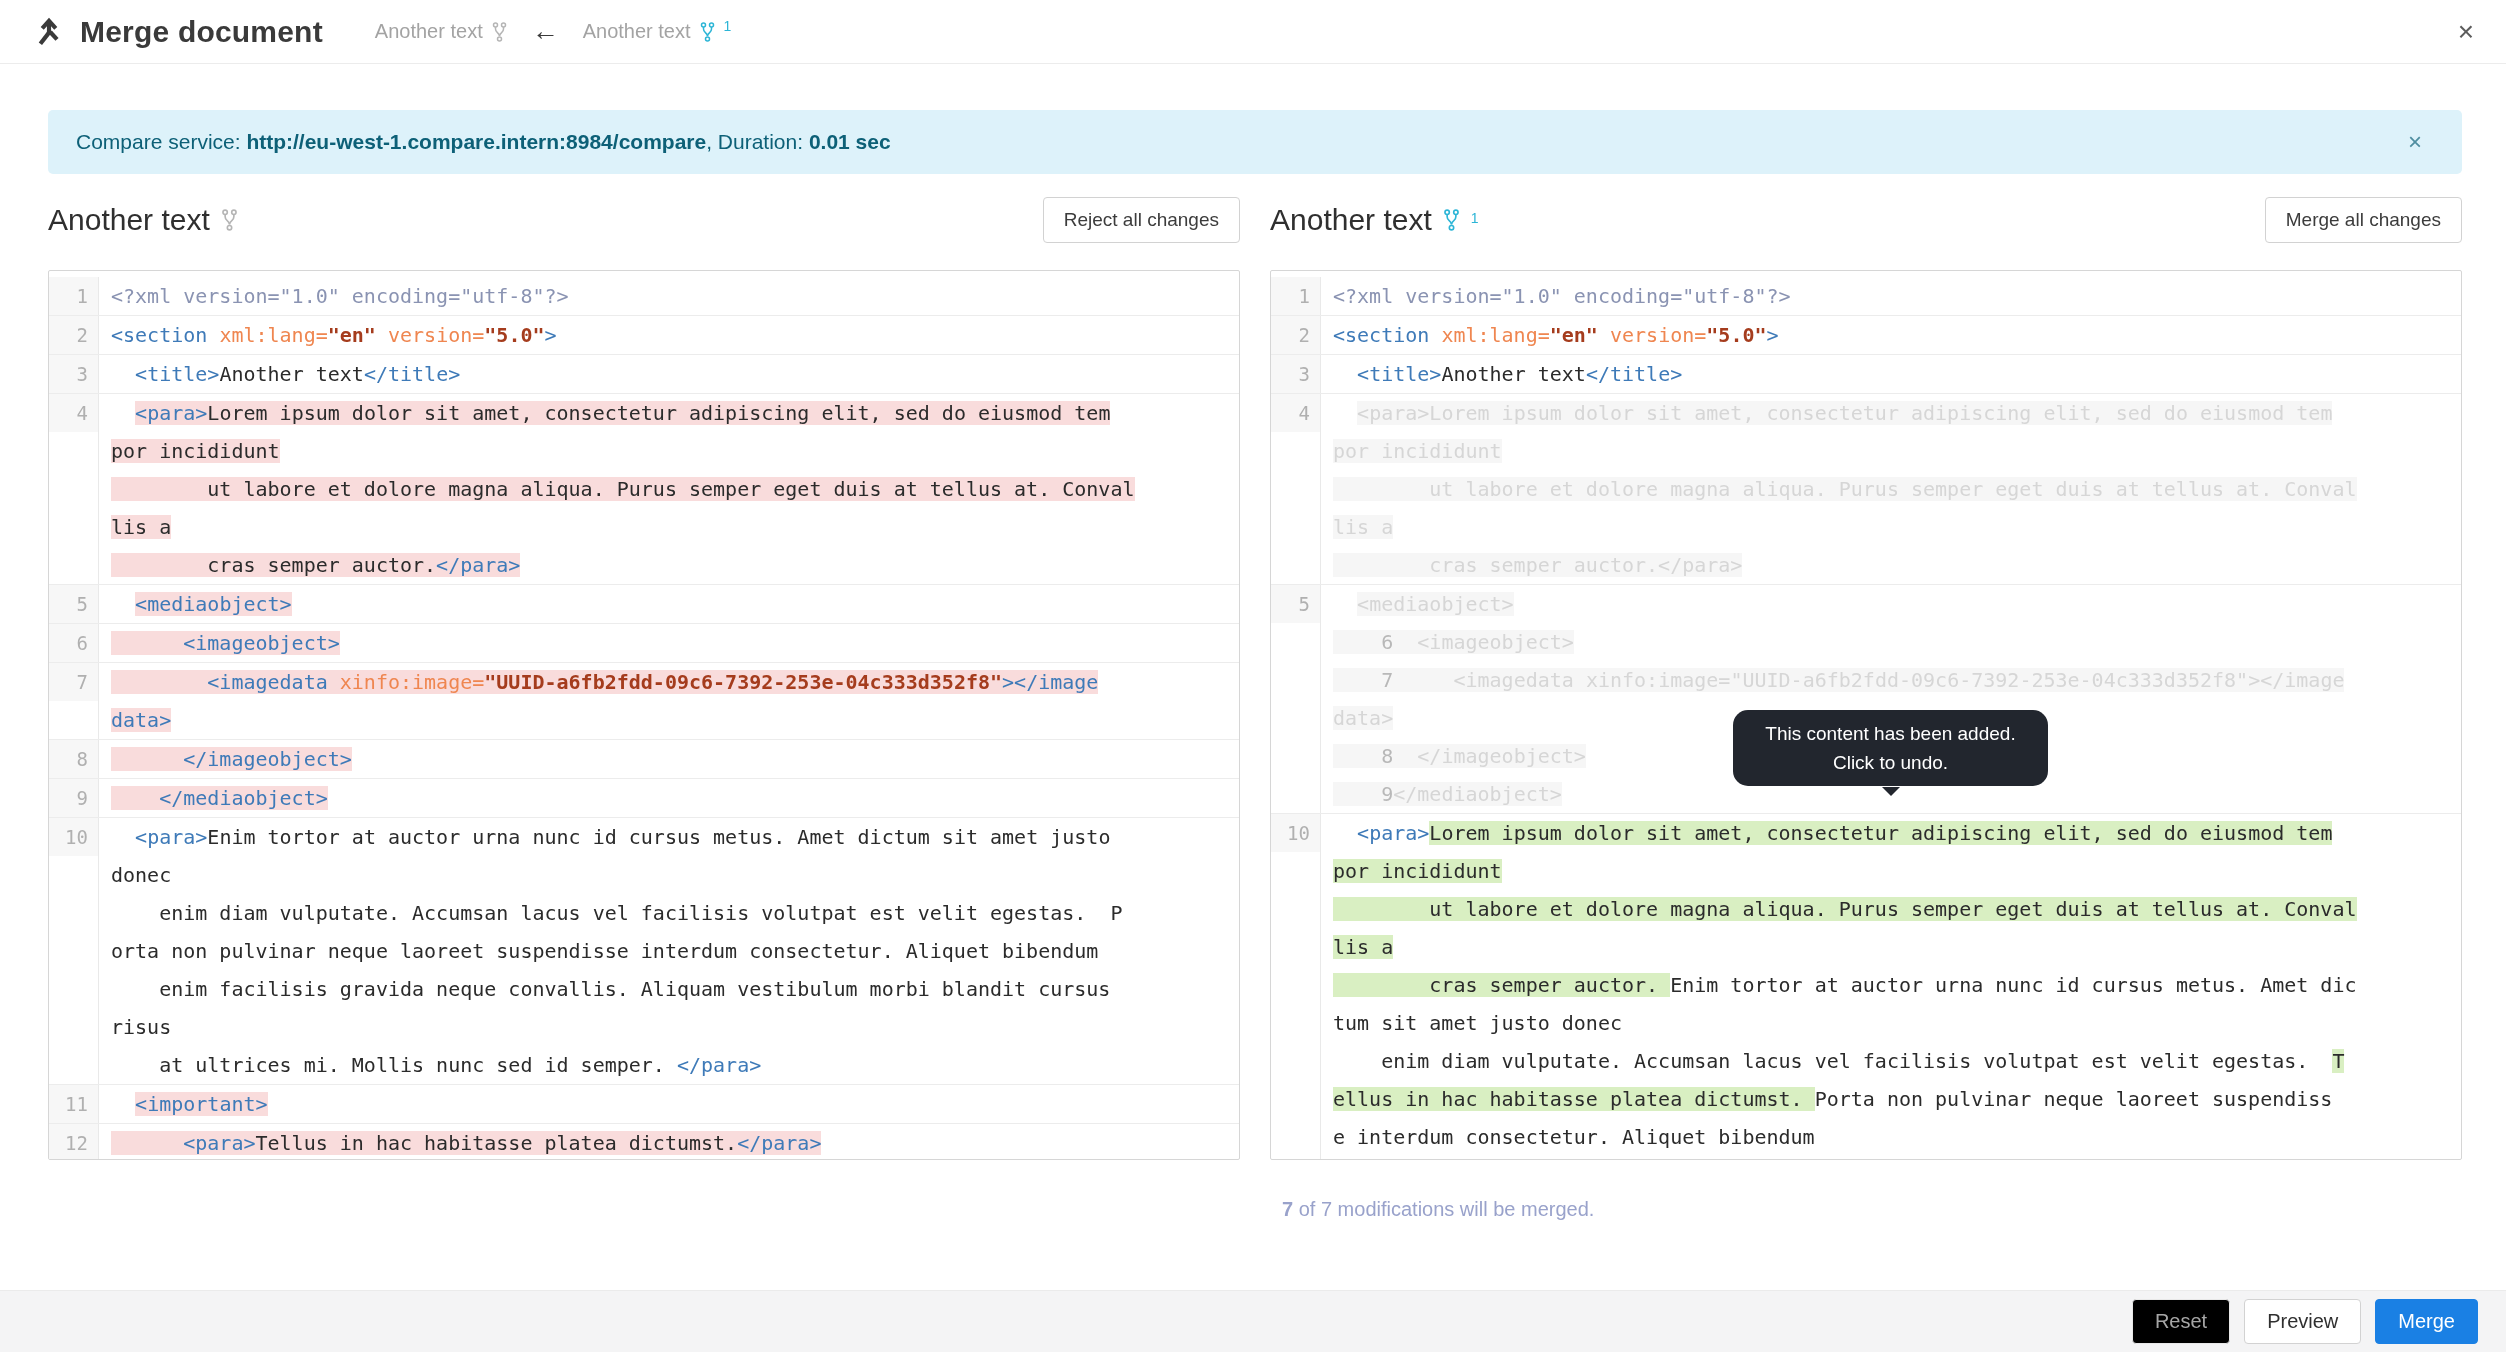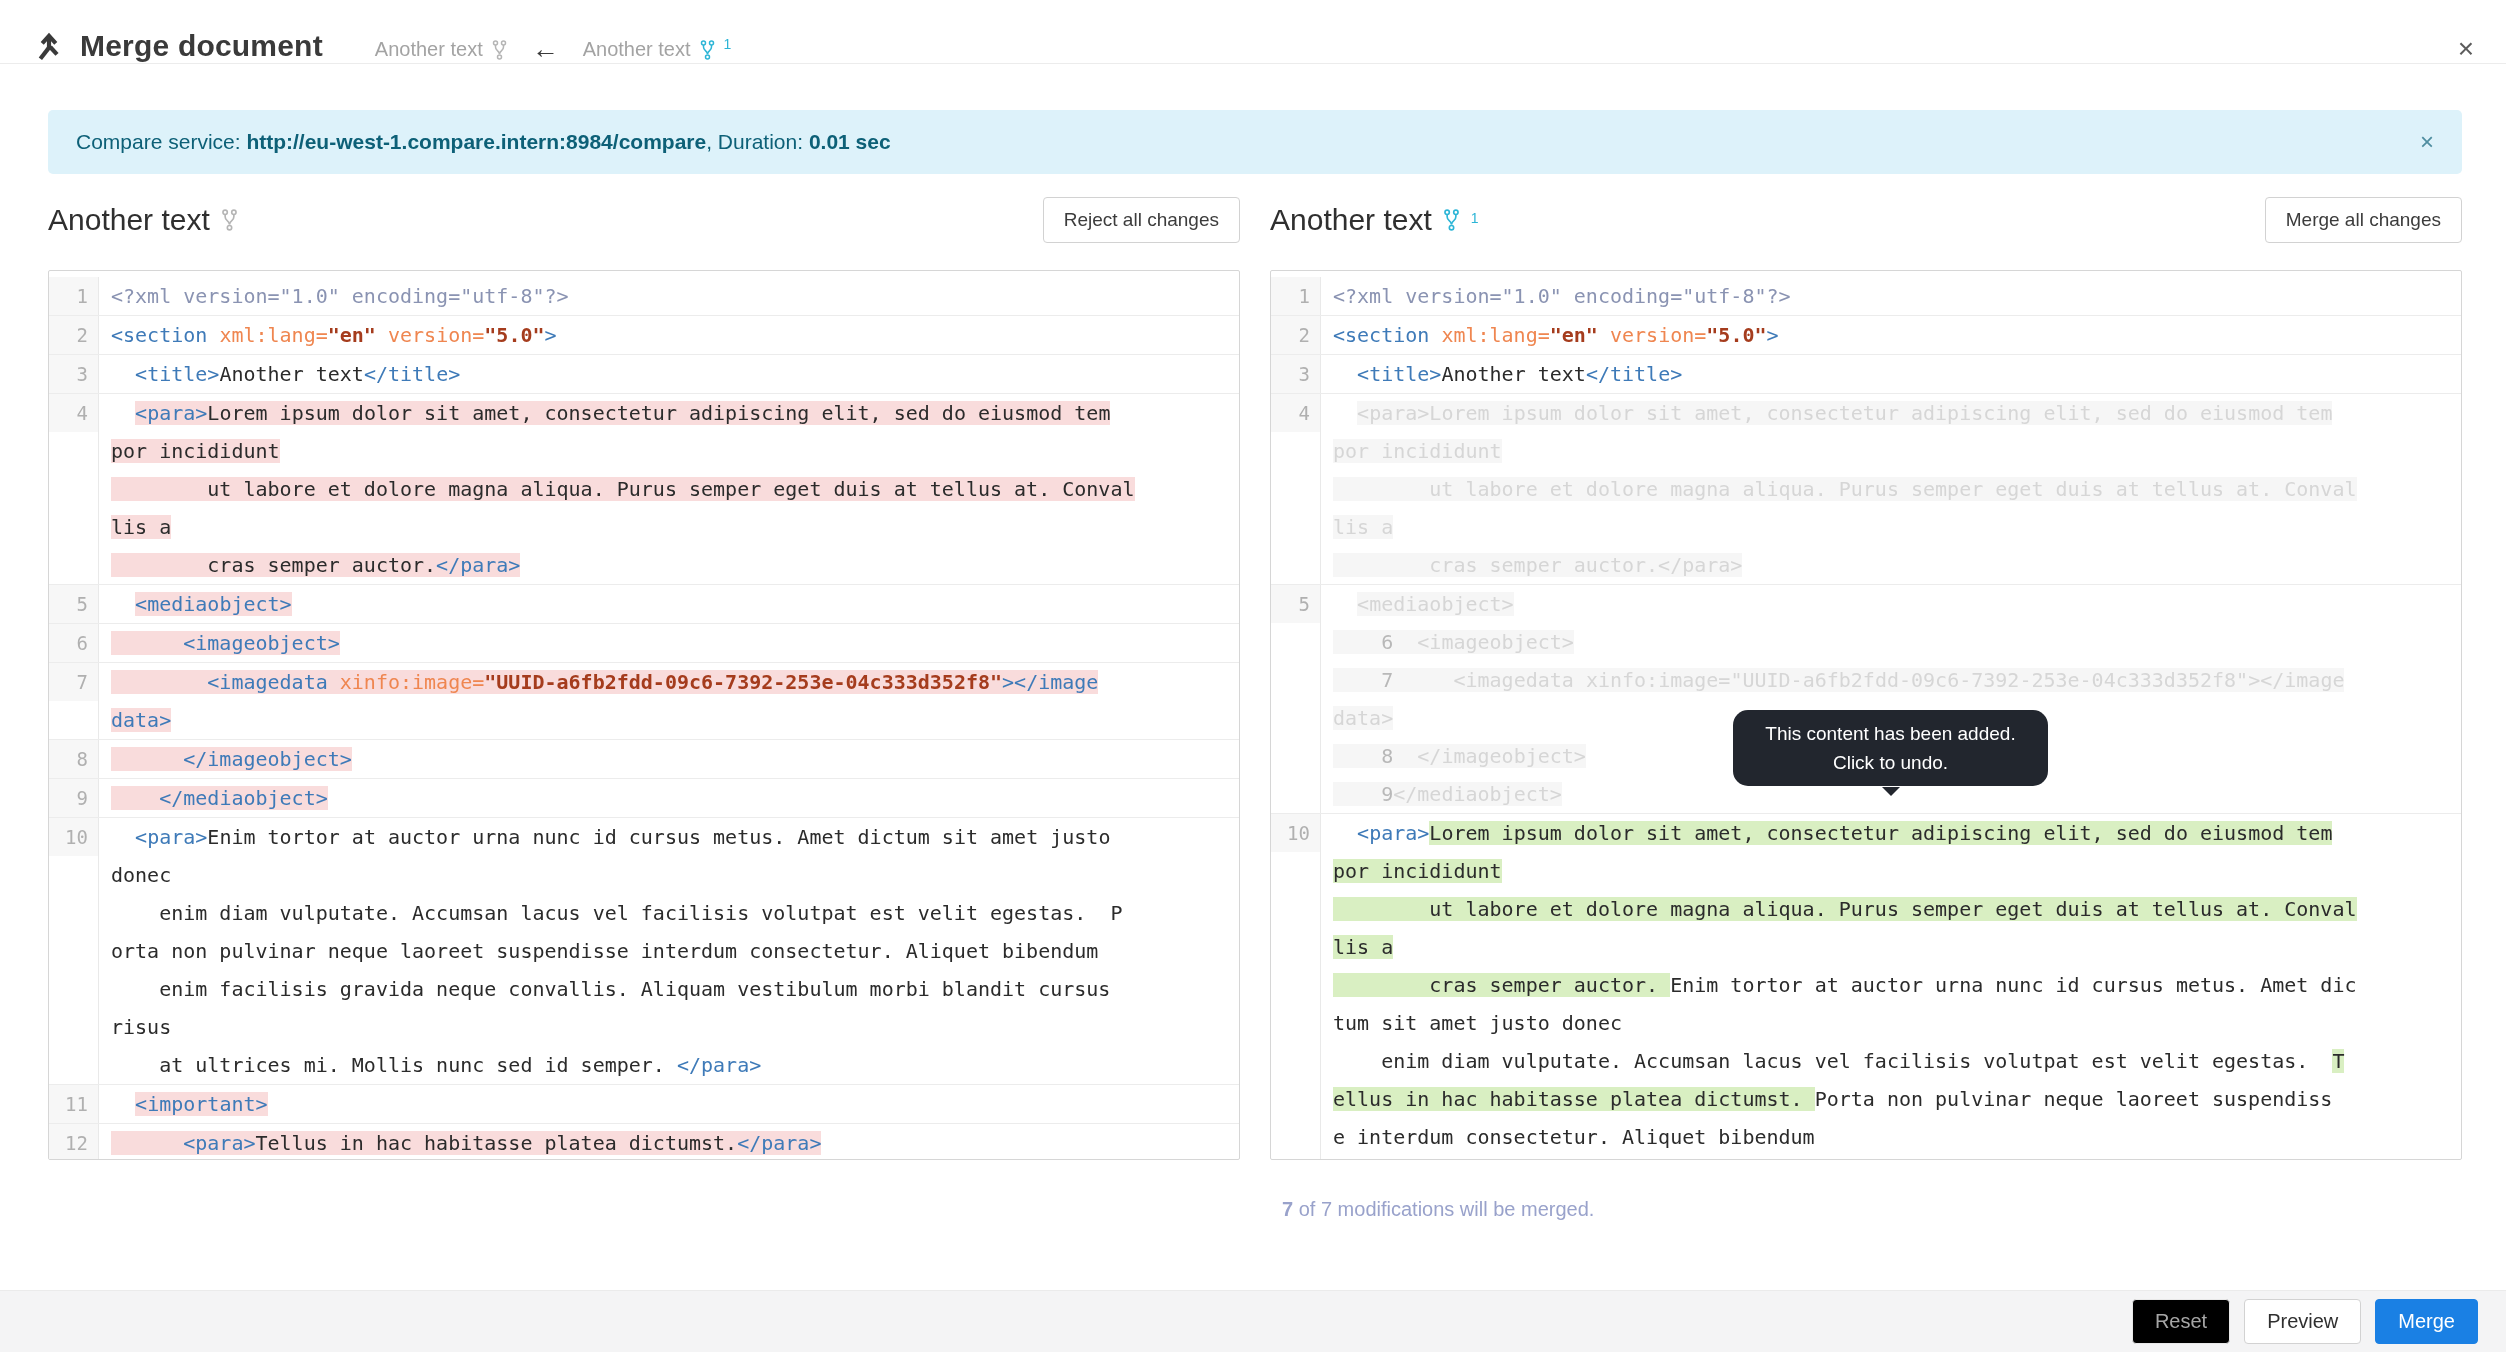--- a/index.html
+++ b/index.html
@@ -3,34 +3,34 @@
 <meta charset="utf-8">
 <style>
   * { box-sizing: border-box; }
   html,body { margin:0; padding:0; }
   body {
     width:2506px; height:1352px; position:relative; overflow:hidden;
     background:#ffffff; font-family:"Liberation Sans", sans-serif; color:#383838;
   }
 
   
-  .header { height:64px; border-bottom:1px solid #ececec; display:flex; align-items:flex-end; padding:0 32px 0 34px; }
+  .header { height:64px; border-bottom:1px solid #ececec; display:flex; align-items:center; padding:0 32px 0 34px; }
   .merge-glyph { width:30px; height:32px; margin-right:16px; flex:none; }
   .app-title { font-size:30px; font-weight:600; color:#3a3a3a; letter-spacing:.2px; }
   .crumbs { display:flex; align-items:center; margin-left:52px; gap:14px; }
   .crumb { display:flex; align-items:baseline; gap:8px; font-size:20px; color:#a3a3a3; }
   .branch-ico { width:17px; height:22px; align-self:center; }
   .branch-sup { font-size:14px; color:#2cb5d6; position:relative; top:-7px; }
   .crumb-arrow { font-size:27px; color:#3a3a3a; font-weight:600; margin:0 10px; line-height:1; }
   .spacer { flex:1; }
   .hdr-close { font-size:28px; color:#5c5c5c; cursor:pointer; line-height:1; }
 
   
   .banner { margin:46px 44px 0 48px; height:64px; background:#ddf2fa; border-radius:5px;
-            display:flex; align-items:center; padding:0 28px 0 28px; }
+            display:flex; align-items:center; padding:0 40px 0 28px; }
   .banner-text { font-size:21px; color:#0d6077; }
   .banner-text b { font-weight:700; }
   .banner-close { margin-left:auto; font-size:24px; color:#4f8ea0; cursor:pointer; line-height:1; }
 
   
   .cols { display:flex; gap:30px; padding:0 44px 0 48px; margin-top:18px; }
   .col { flex:1; min-width:0; }
   .col-head { height:56px; display:flex; align-items:center; justify-content:space-between; }
   .panel-title { display:flex; align-items:baseline; gap:10px; font-size:30px; font-weight:400; color:#2f2f2f; }
   .panel-title .branch-ico { width:19px; height:24px; }

